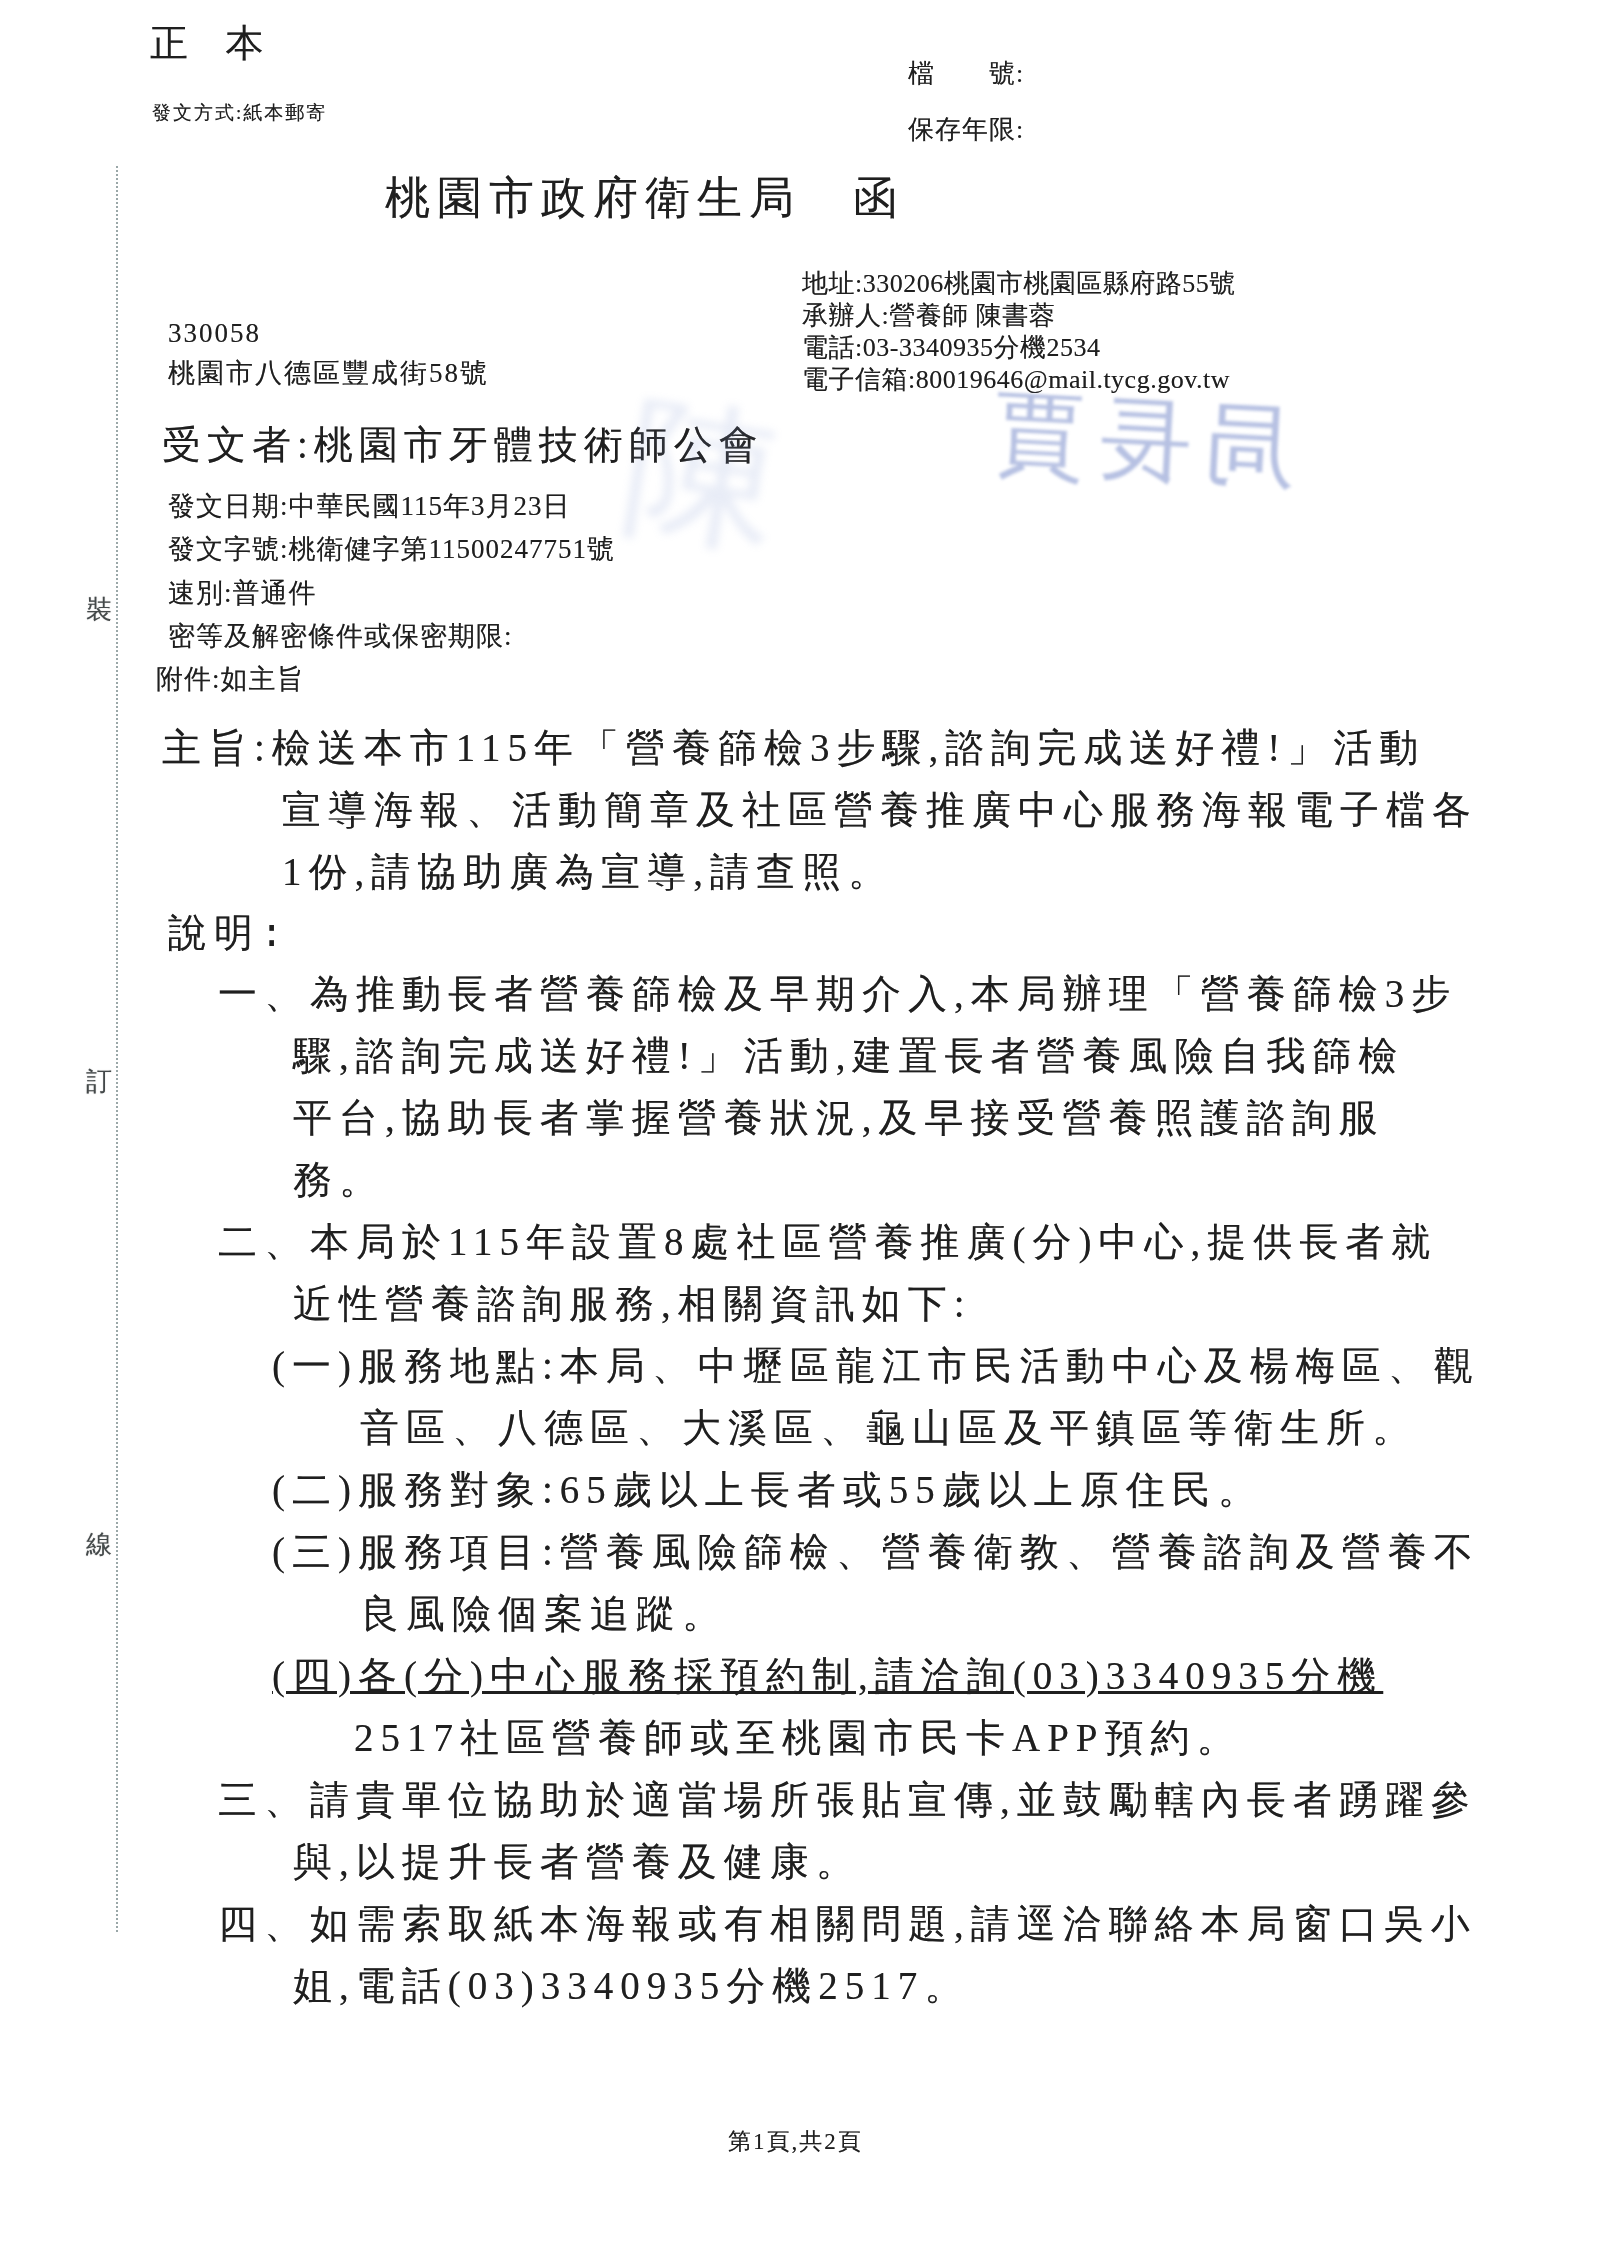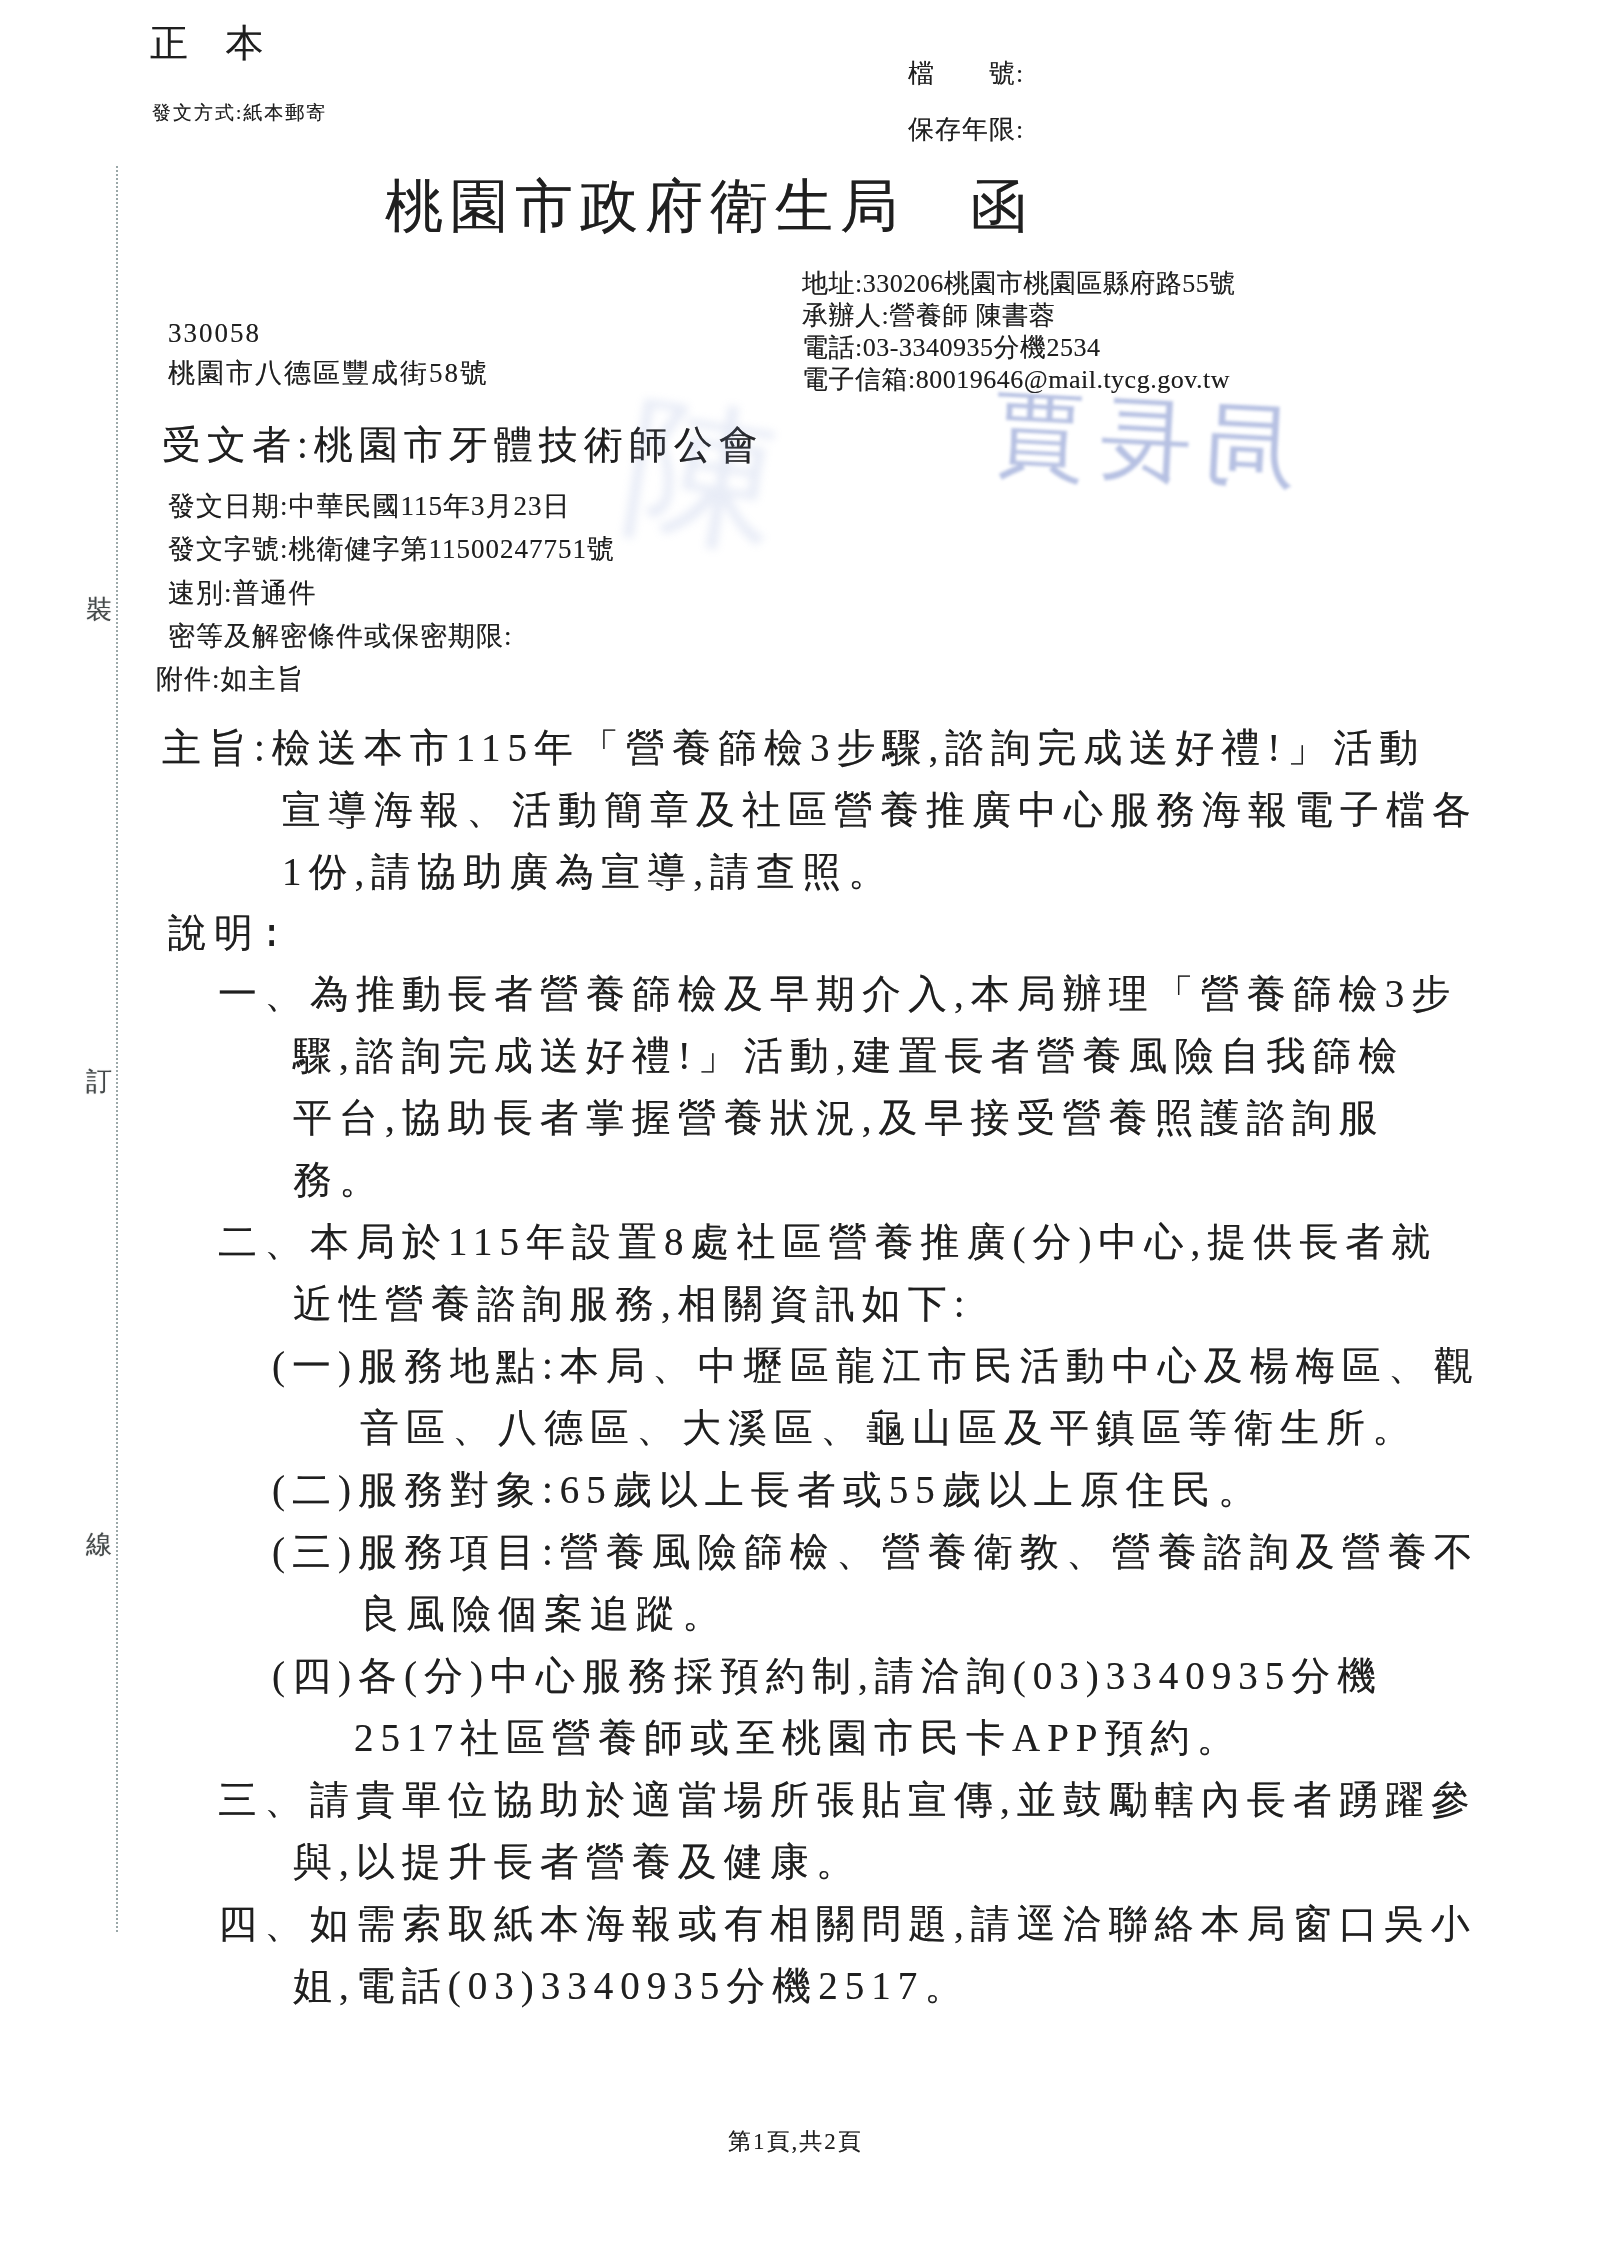--- a/index.html
+++ b/index.html
@@ -4,21 +4,21 @@
 <style>
   html,body{margin:0;padding:0;background:#ffffff;}
   .page{
     position:relative;width:1600px;height:2262px;background:#ffffff;
     font-family:"Liberation Serif","DejaVu Serif",serif;color:#1f1f1f;overflow:hidden;
   }
   .ln{position:absolute;white-space:pre;text-shadow:0 0 0.6px rgba(40,40,40,0.55);}
   .copy-type{font-size:38px;letter-spacing:14px;}
   .small-label{font-size:19px;letter-spacing:2px;}
   .corner-label{font-size:26px;letter-spacing:1px;}
-  .doc-title{font-size:58px;letter-spacing:7px;text-align:center;}
+  .doc-title{font-size:45px;letter-spacing:7px;text-align:center;}
   .info-ln{font-size:26px;letter-spacing:0.5px;}
   .zip-ln{font-size:27px;letter-spacing:2px;}
   .recipient-ln{font-size:39px;letter-spacing:6px;}
   .meta-ln{font-size:27px;letter-spacing:1px;}
   .body-ln{font-size:39px;letter-spacing:7px;}
   .footer-ln{font-size:23px;letter-spacing:2px;}
   .binding-line{position:absolute;left:116px;top:166px;height:1766px;width:0;
     border-left:2px dotted #9aa7a8;}
   .margin-mark{position:absolute;left:86px;font-size:26px;color:#44494a;
     text-shadow:0 0 1px rgba(80,80,80,.5);}
@@ -73,21 +73,21 @@
   <div class="ln body-ln" style="left:293px;top:1091px;">平台,協助長者掌握營養狀況,及早接受營養照護諮詢服</div>
   <div class="ln body-ln" style="left:293px;top:1029px;">驟,諮詢完成送好禮!」活動,建置長者營養風險自我篩檢</div>
   <div class="ln body-ln" style="left:293px;top:1153px;">務。</div>
   <div class="ln body-ln" style="left:218px;top:1215px;">二、本局於115年設置8處社區營養推廣(分)中心,提供長者就</div>
   <div class="ln body-ln" style="left:293px;top:1277px;">近性營養諮詢服務,相關資訊如下:</div>
   <div class="ln body-ln" style="left:272px;top:1339px;">(一)服務地點:本局、中壢區龍江市民活動中心及楊梅區、觀</div>
   <div class="ln body-ln" style="left:360px;top:1401px;">音區、八德區、大溪區、龜山區及平鎮區等衛生所。</div>
   <div class="ln body-ln" style="left:272px;top:1463px;">(二)服務對象:65歲以上長者或55歲以上原住民。</div>
   <div class="ln body-ln" style="left:272px;top:1525px;">(三)服務項目:營養風險篩檢、營養衛教、營養諮詢及營養不</div>
   <div class="ln body-ln" style="left:360px;top:1587px;">良風險個案追蹤。</div>
-  <div class="ln body-ln" style="left:272px;top:1649px;">(四)各(分)中心服務採預約制,請洽詢(03)3340935分機</div>
+  <div class="ln body-ln" style="left:272px;top:1649px;text-decoration:underline;">(四)各(分)中心服務採預約制,請洽詢(03)3340935分機</div>
   <div class="ln body-ln" style="left:354px;top:1711px;">2517社區營養師或至桃園市民卡APP預約。</div>
   <div class="ln body-ln" style="left:218px;top:1773px;">三、請貴單位協助於適當場所張貼宣傳,並鼓勵轄內長者踴躍參</div>
   <div class="ln body-ln" style="left:293px;top:1835px;">與,以提升長者營養及健康。</div>
   <div class="ln body-ln" style="left:218px;top:1897px;">四、如需索取紙本海報或有相關問題,請逕洽聯絡本局窗口吳小</div>
   <div class="ln body-ln" style="left:293px;top:1959px;">姐,電話(03)3340935分機2517。</div>
 
   <div class="stamp-mirror">局長賈</div>
   <div class="stamp-seal">陳</div>
 
   <div class="ln footer-ln" style="left:728px;top:2126px;">第1頁,共2頁</div>

